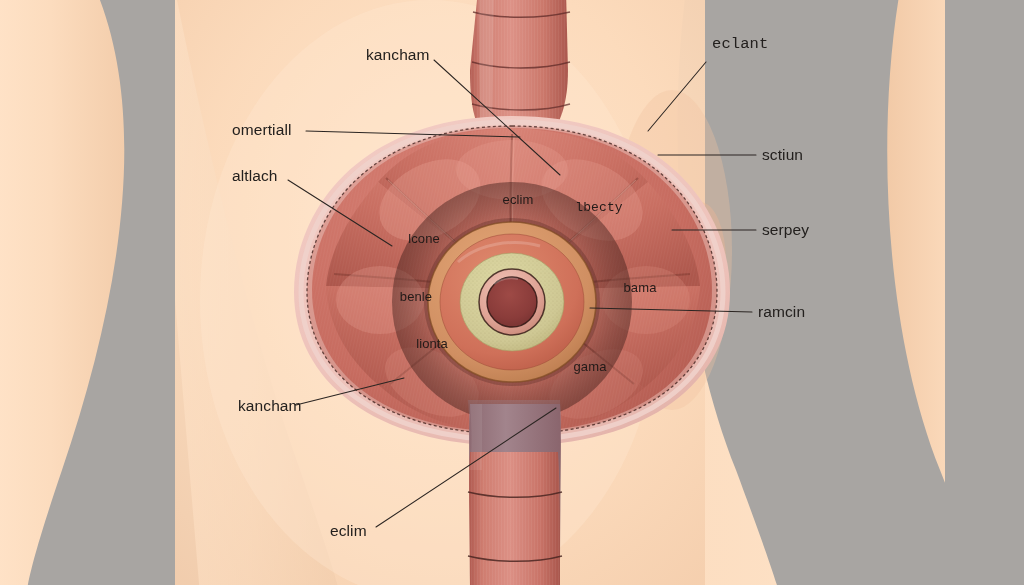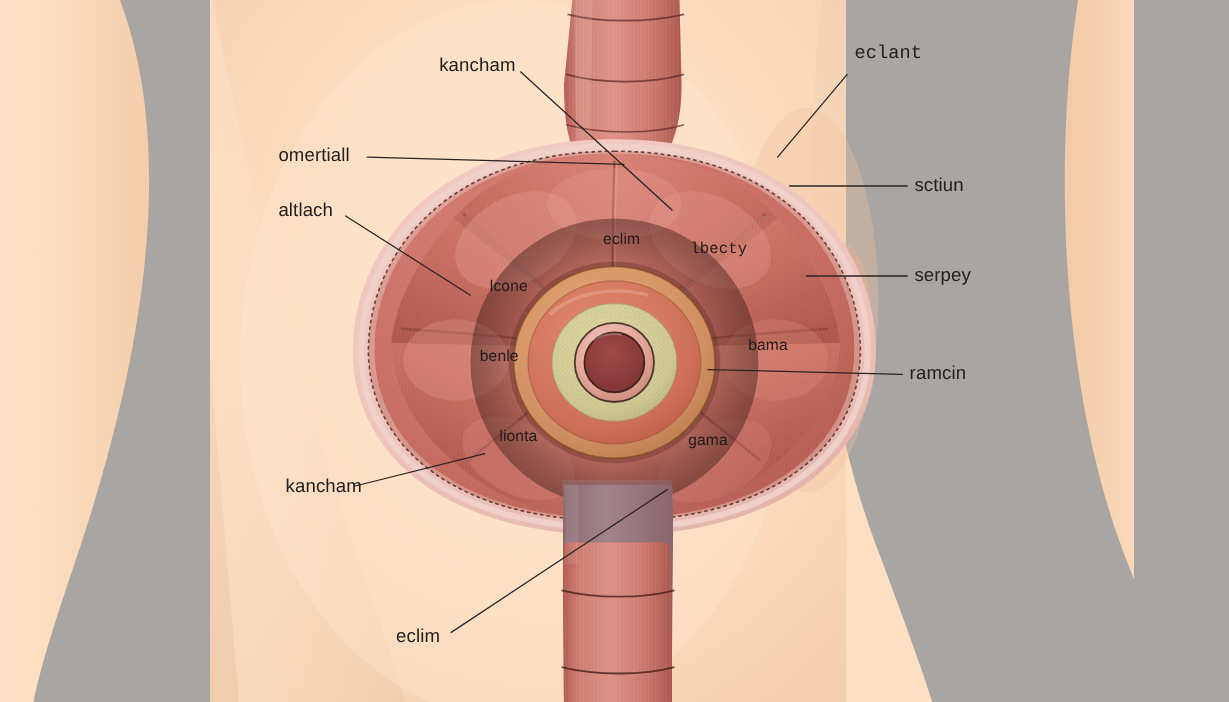--- a/index.html
+++ b/index.html
@@ -316,17 +316,17 @@
     <div class="label ext l" style="left:238px; top:406px;">kancham</div>
     <div class="label ext l" style="left:330px; top:531px;">eclim</div>
   </div>
 
   <div>
     <div class="label int c" style="left:518px; top:199px;">eclim</div>
     <div class="label int c" style="left:599px; top:207px;font-family:Liberation Mono, monospace;">lbecty</div>
     <div class="label int c" style="left:424px; top:238px;">lcone</div>
     <div class="label int c" style="left:640px; top:287px;">bama</div>
     <div class="label int c" style="left:392px; top:296px;padding-left:48px;">benle</div>
-    <div class="label int c" style="left:432px; top:363px;text-align:right;">lionta</div>
+    <div class="label int c" style="left:432px; top:343px;text-align:right;">lionta</div>
     <div class="label int c" style="left:590px; top:366px;">gama</div>
   </div>
 
 </div>
 
 </body></html>

